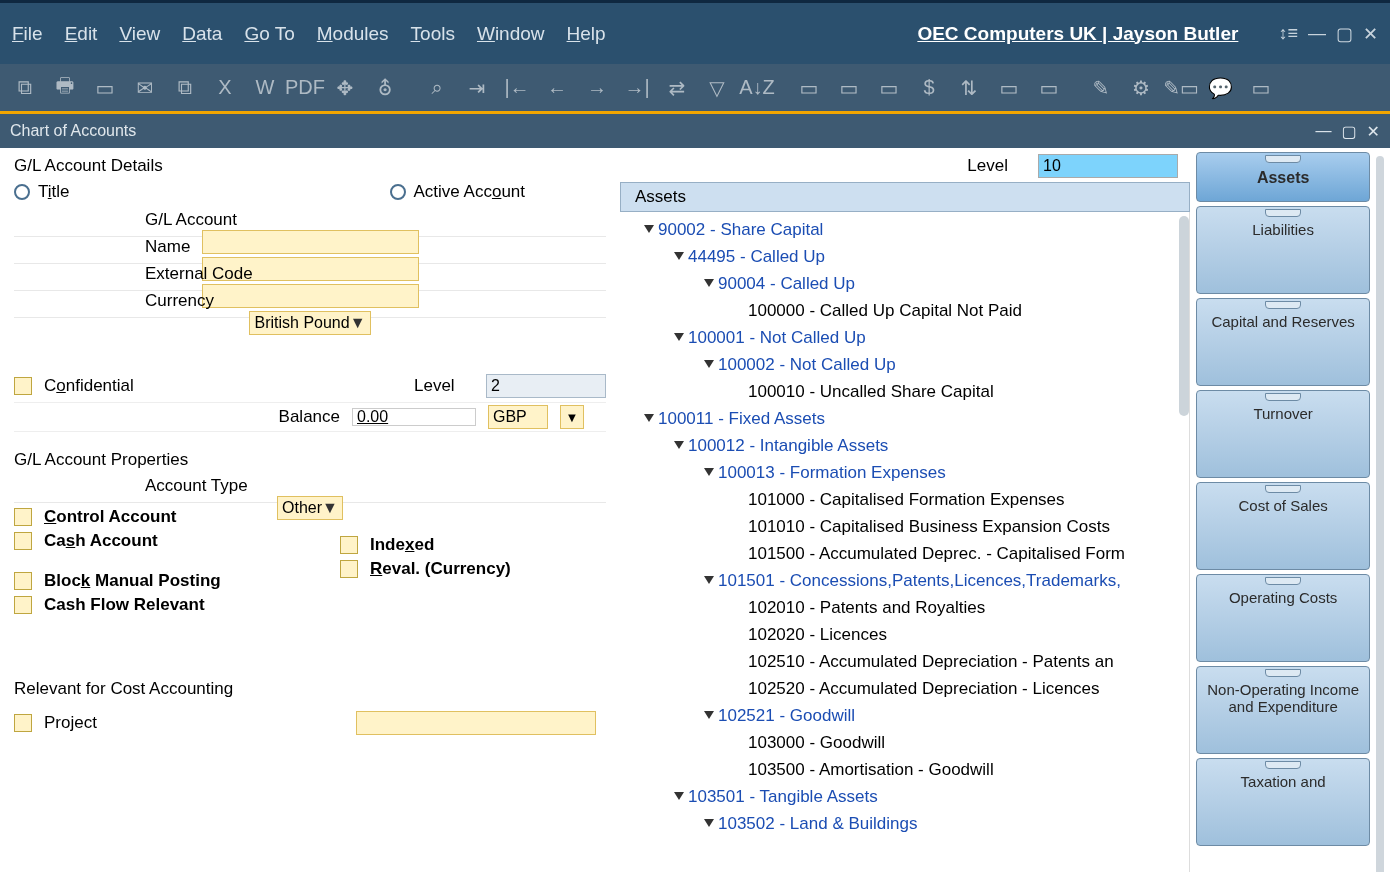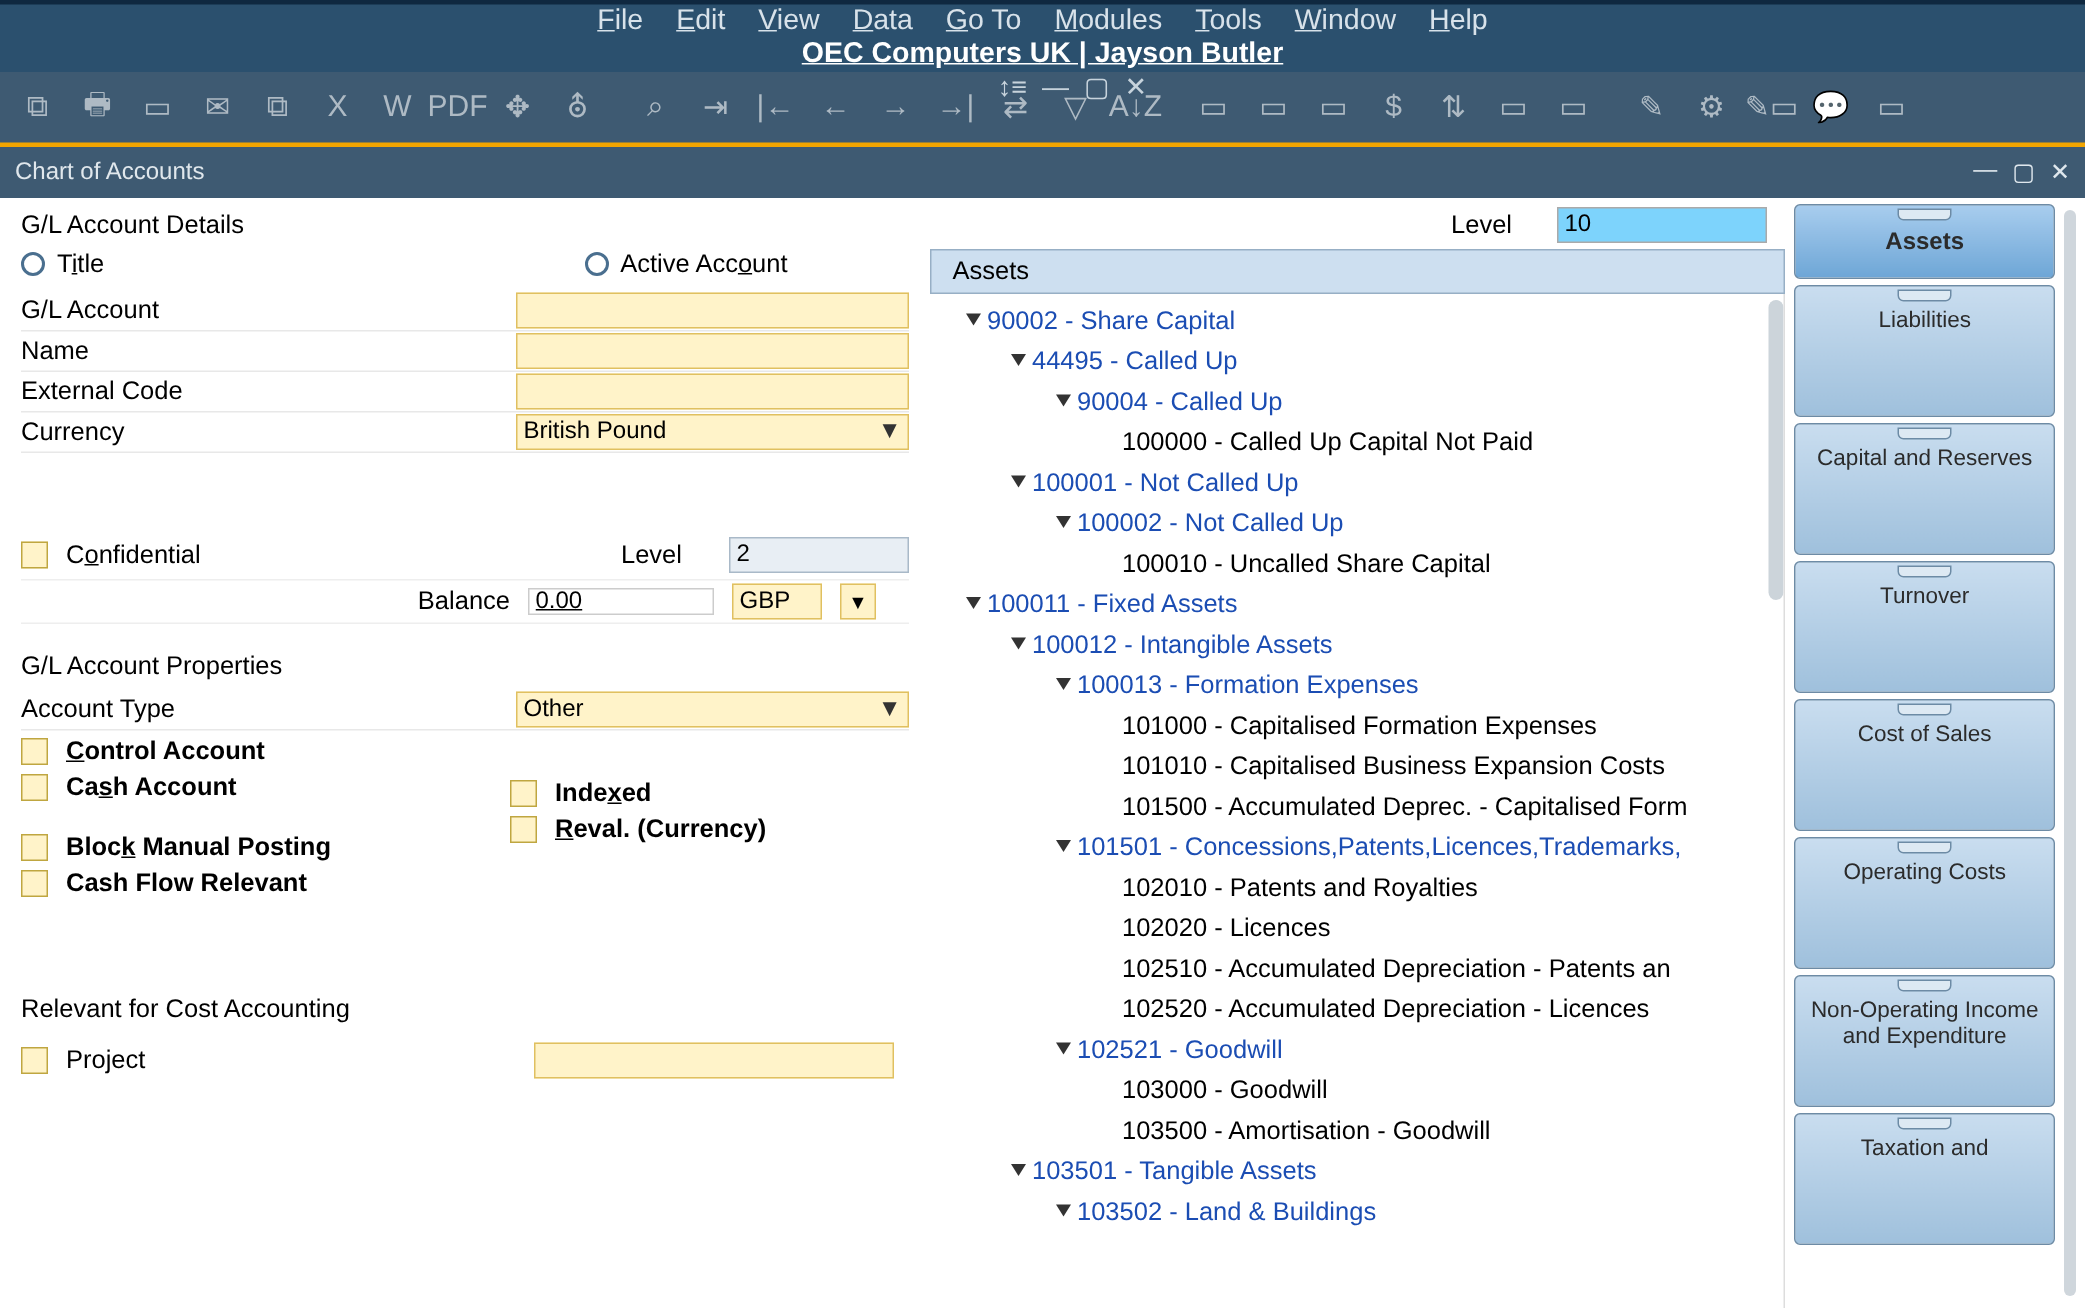--- a/index.html
+++ b/index.html
@@ -1,19 +1,19 @@
 <!DOCTYPE html>
 <html><head>
 <meta charset="utf-8">
 <style>
   * { box-sizing: border-box; margin: 0; padding: 0; font-family: Tahoma, Arial, sans-serif; }
   body { background: #fff; font-size: 13px; color: #000; overflow:hidden; width:1390px; height:872px; }
   
   
-  .menubar { background: #2b506e; height: 48px; display: flex; align-items: center; padding: 0 12px; color: #d8e2ea; font-size: 19px; border-top: 3px solid #0f2840; flex-direction: column; }
+  .menubar { background: #2b506e; height: 64px; display: flex; align-items: center; padding: 0 12px; color: #d8e2ea; font-size: 19px; border-top: 3px solid #0f2840; }
   .menubar .menus { display: flex; gap: 22px; flex:1; }
   .menubar .menu-item { cursor: pointer; }
   .menubar .menu-item .ul { text-decoration: underline; }
   .menubar .title { font-weight: bold; color: #fff; text-decoration: underline; font-size:19px; }
   .menubar .win-ctrls { display:flex; gap:10px; margin-left:40px; align-items:center; color:#c7d3dc; font-size:18px;}
   
   
   .toolbar { background: #3e5a72; height: 50px; border-bottom: 3px solid #f2a500; display:flex; align-items:center; padding:0 8px; gap:6px; }
   .toolbar .tb-icon { width:34px; height:34px; display:flex; align-items:center; justify-content:center; color:#aebac4; font-size:20px; border:1px solid transparent; }
   .toolbar .tb-sep { width:6px; }
@@ -28,21 +28,21 @@
   .left-pane { width: 620px; padding: 8px 14px; }
   .mid-pane { flex:1; display:flex; flex-direction:column; border-left:0px; }
   .right-pane { width: 200px; display:flex; padding:4px 4px 4px 6px; gap:4px;}
   
   
   .section-title { font-size:17px; color:#000; margin-bottom:6px; }
   .radio-row { display:flex; gap: 320px; margin-bottom:8px; }
   .radio { display:flex; align-items:center; gap:8px; }
   .radio .circ { width:16px; height:16px; border:2px solid #4a6f8f; border-radius:50%; background:#fff; display:inline-block;}
   
-  .form-row { display:flex; align-items:center; height:27px; border-bottom:1px solid #e8e8e8; }
+  .form-row { display:flex; align-items:center; height:27px; border-bottom:1px solid #e8e8e8;flex-direction:column; }
   .form-row .lbl { width: 330px; font-size:17px; }
   .form-row .fld { flex:1; }
   .yellow-input { background:#fff3c9; border:1px solid #e0c060; height:24px; width:100%; padding:0 4px; font-size:16px; }
   .yellow-select { background:#fff3c9; border:1px solid #e0c060; height:24px; width:100%; padding:0 4px; font-size:16px; display:flex; align-items:center; justify-content:space-between; }
   .yellow-select .caret { color:#333; }
   .sub-row { display:flex; align-items:center; gap:12px; margin-bottom:4px;}
   .chk { width:18px; height:18px; border:1px solid #bfa640; background:#fff3c9; display:inline-block; flex-shrink:0;}
   .lbl2 { font-size:17px; }
   .num-input { width:120px; height:24px; background:#e8eef4; border:1px solid #a9b9c8; padding:0 4px; font-size:16px;}
   .small-num { width:124px; height:18px; background:#fff; border:1px solid #ccc; padding:0 4px; font-size:16px;text-decoration:underline;}

